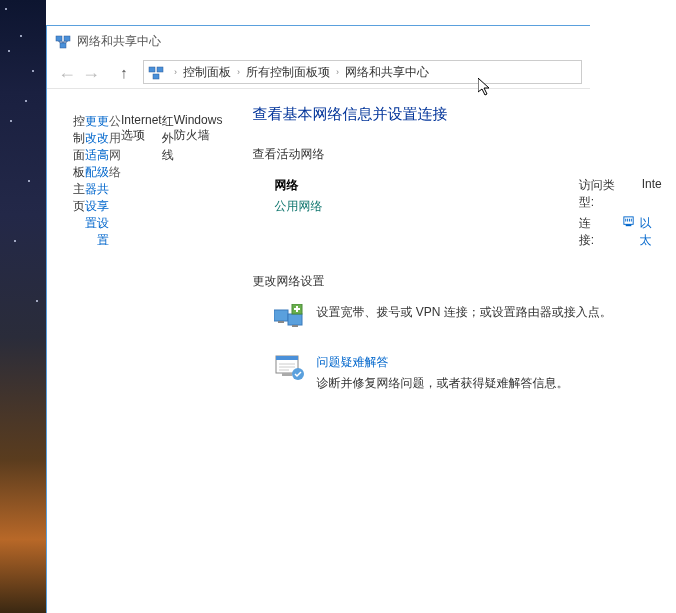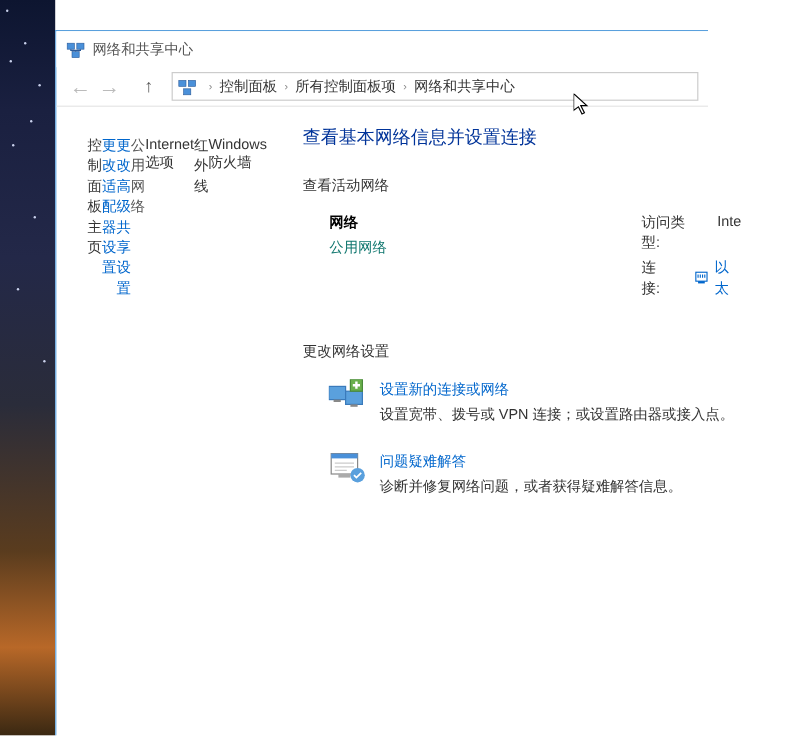--- a/index.html
+++ b/index.html
@@ -26,29 +26,29 @@
     .addr-sep { color:#888; margin:0 6px; font-size:9px; }
     .body-area { display:flex; height:calc(100% - 63px); }
     .side-pane { width:195px; padding:24px 10px 11px 26px; display:flex; flex-direction:row; }
     .link { color:#0066cc; font-size:12px; margin-bottom:14px; cursor:pointer; }
     .link.dark { color:#333; }
     .side-spacer{flex:1}
     .see-also { color:#555; font-size:12px; margin-bottom:14px; }
     .main-pane { flex:1; padding:16px 0 0 20px; }
     .page-head { color:#003399; font-size:15px; margin-bottom:22px; }
     .sect-label { color:#333; font-size:12px; margin-bottom:14px; }
-    .net-row { display:flex; margin-bottom:32px; padding-left:22px; }
+    .net-row { display:flex; margin-bottom:20px; padding-left:22px;gap:44px; }
     .net-left { width:280px; }
     .net-name { font-weight:bold; font-size:12px; color:#000; margin-bottom:4px; }
     .net-type { font-size:12px; color:#0f766e; }
     .net-right { font-size:12px; }
     .nr-row { display:flex; margin-bottom:4px; }
     .nr-label { color:#333; margin-right:18px; }
     .nr-val { color:#333; }
-    .nr-eth { display:flex; align-items:center; color:#0066cc; cursor:pointer; }
+    .nr-eth { display:flex; color:#0066cc; cursor:pointer; }
     .eth-icon{width:14px;height:14px;margin-right:4px}
     .opt-item { display:flex; margin-bottom:22px; padding-left:22px; }
     .opt-icon { width:32px; height:28px; margin-right:10px; flex-shrink:0; }
     .opt-txt { }
     .opt-link { color:#0066cc; font-size:12px; margin-bottom:4px; cursor:pointer; }
     .opt-desc { color:#333; font-size:12px; }
     .cursor { position:absolute; left:478px; top:78px; z-index:5; pointer-events:none; }
   </style>
 </head>
 <body>
@@ -150,21 +150,20 @@
           <svg viewBox="0 0 32 28">
               <rect x="0" y="6" width="14" height="11" fill="#5aa0dd" stroke="#3a7abb"></rect>
               <rect x="4" y="17" width="6" height="2" fill="#888"></rect>
               <rect x="14" y="10" width="14" height="11" fill="#5aa0dd" stroke="#3a7abb"></rect>
               <rect x="18" y="21" width="6" height="2" fill="#888"></rect>
               <rect x="18" y="0" width="10" height="10" fill="#6ab04c" stroke="#4a8a3a"></rect>
               <path d="M23 2v6M20 5h6" stroke="#fff" stroke-width="2"></path>
             </svg>
         </div>
         <div class="opt-txt">
-          <div class="opt-link">设置新的连接或网络</div>
           <div class="opt-desc">设置宽带、拨号或 VPN 连接；或设置路由器或接入点。</div>
         </div>
       </div>
 
       <div class="opt-item">
         <div class="opt-icon">
           <svg viewBox="0 0 32 28">
               <rect x="2" y="2" width="22" height="17" fill="#fff" stroke="#888"></rect>
               <rect x="2" y="2" width="22" height="4" fill="#4a90d9"></rect>
               <rect x="8" y="19" width="10" height="3" fill="#aaa"></rect>

